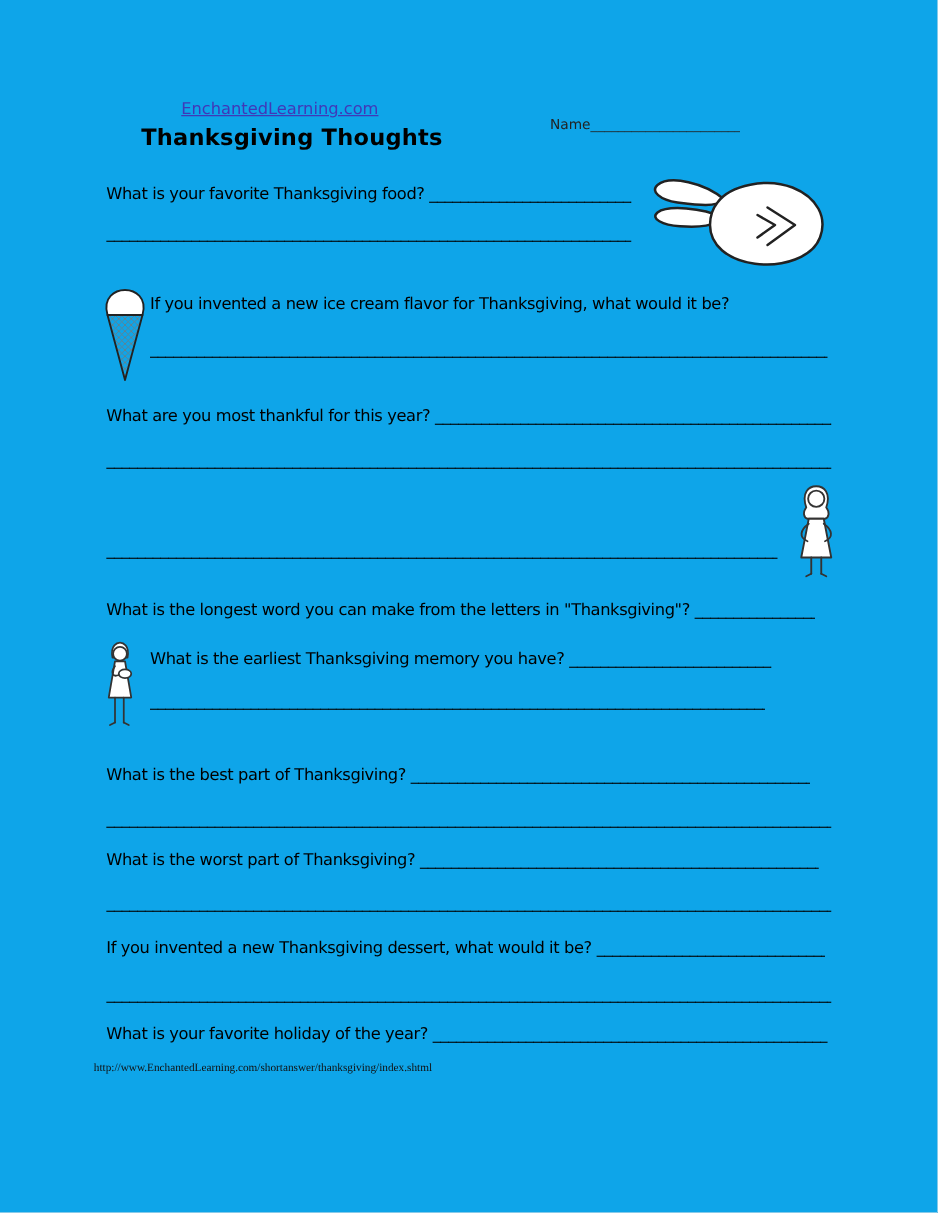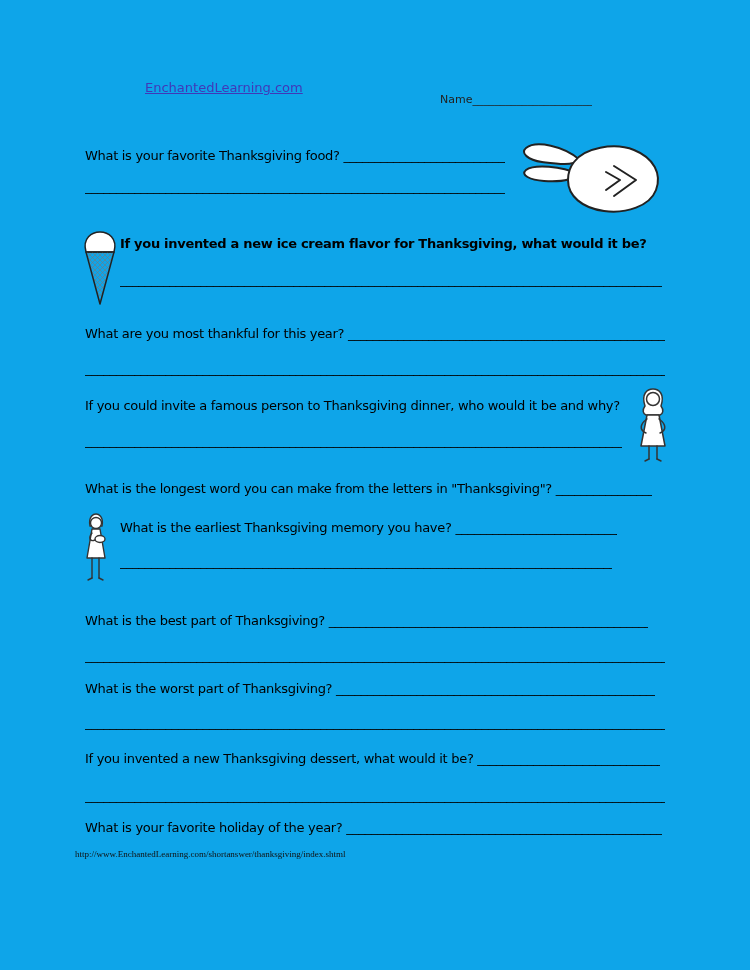--- a/index.html
+++ b/index.html
@@ -34,20 +34,21 @@
     white-space:nowrap;
   }
 </style>
 </head>
 <body>
 
 <div class="page">
 
   <a class="site-link">EnchantedLearning.com</a>
   <div class="name-field">Name______________________________</div>
+  <h1 class="page-title">Thanksgiving Thoughts</h1>
 
   <span class="icon" style="left:518px; top:136px; width:148px; height:82px;">
     <svg viewBox="0 0 148 82" xmlns="http://www.w3.org/2000/svg">
       <g fill="#ffffff" stroke="#222222" stroke-width="2" stroke-linejoin="round" stroke-linecap="round">
         <path d="M62 24 C 46 10 18 4 8 12 C 2 17 10 24 24 26 C 40 28 54 30 62 24 Z"></path>
         <path d="M60 38 C 44 30 16 28 8 34 C 2 39 12 44 26 45 C 42 46 54 45 60 38 Z"></path>
         <path d="M56 26 C 66 12 96 6 116 14 C 136 22 144 38 138 54 C 132 70 108 78 86 75 C 64 72 50 60 50 44 C 50 37 52 31 56 26 Z"></path>
         <path d="M96 30 L 118 44 L 96 60" fill="none"></path>
         <path d="M88 36 L 102 44 L 88 54" fill="none"></path>
       </g>
@@ -64,27 +65,26 @@
           <path d="M0 5 L5 0 M0 0 L5 5" stroke="#777777" stroke-width="0.6" fill="none"></path>
         </pattern>
       </defs>
       <g stroke="#222222" stroke-width="1.5" stroke-linejoin="round">
         <path d="M6 22 C 2 8 12 2 20 2 C 28 2 38 8 34 22 Z" fill="#ffffff"></path>
         <path d="M6 22 L 34 22 L 20 74 Z" fill="url(#coneHatch)"></path>
       </g>
     </svg>
   </span>
 
-  <div class="q-text" style="left:120px; top:236px; width:560px;font-weight:bold;">If you invented a new ice cream flavor for Thanksgiving, what would it be?</div>
+  <div class="q-text" style="left:120px; top:236px; width:560px;">If you invented a new ice cream flavor for Thanksgiving, what would it be?</div>
   <div class="blank" style="left:120px; top:272px; width:542px;">____________________________________________________________________________________________________</div>
 
   <div class="q-text" style="left:85px; top:326px; width:580px;">What are you most thankful for this year? ______________________________________________________________________</div>
   <div class="blank" style="left:85px; top:361px; width:580px;">____________________________________________________________________________________________________</div>
 
-  <div class="q-text" style="left:85px; top:398px; width:600px;">If you could invite a famous person to Thanksgiving dinner, who would it be and why?</div>
   <div class="blank" style="left:85px; top:433px; width:537px;">____________________________________________________________________________________________________</div>
 
   <span class="icon" style="left:632px; top:386px; width:42px; height:80px;">
     <svg viewBox="0 0 42 80" xmlns="http://www.w3.org/2000/svg">
       <g fill="#ffffff" stroke="#333333" stroke-width="1.5" stroke-linejoin="round" stroke-linecap="round">
         <path d="M13 20 C 9 8 15 3 21 3 C 27 3 33 8 29 20 C 32 24 31 28 28 29 L 14 29 C 11 28 10 24 13 20 Z"></path>
         <circle cx="21" cy="13" r="6.5"></circle>
         <path d="M15 29 L 27 29 L 33 60 L 9 60 Z"></path>
         <path d="M15 33 C 8 38 7 44 14 47" fill="none"></path>
         <path d="M27 33 C 34 38 35 44 28 47" fill="none"></path>

